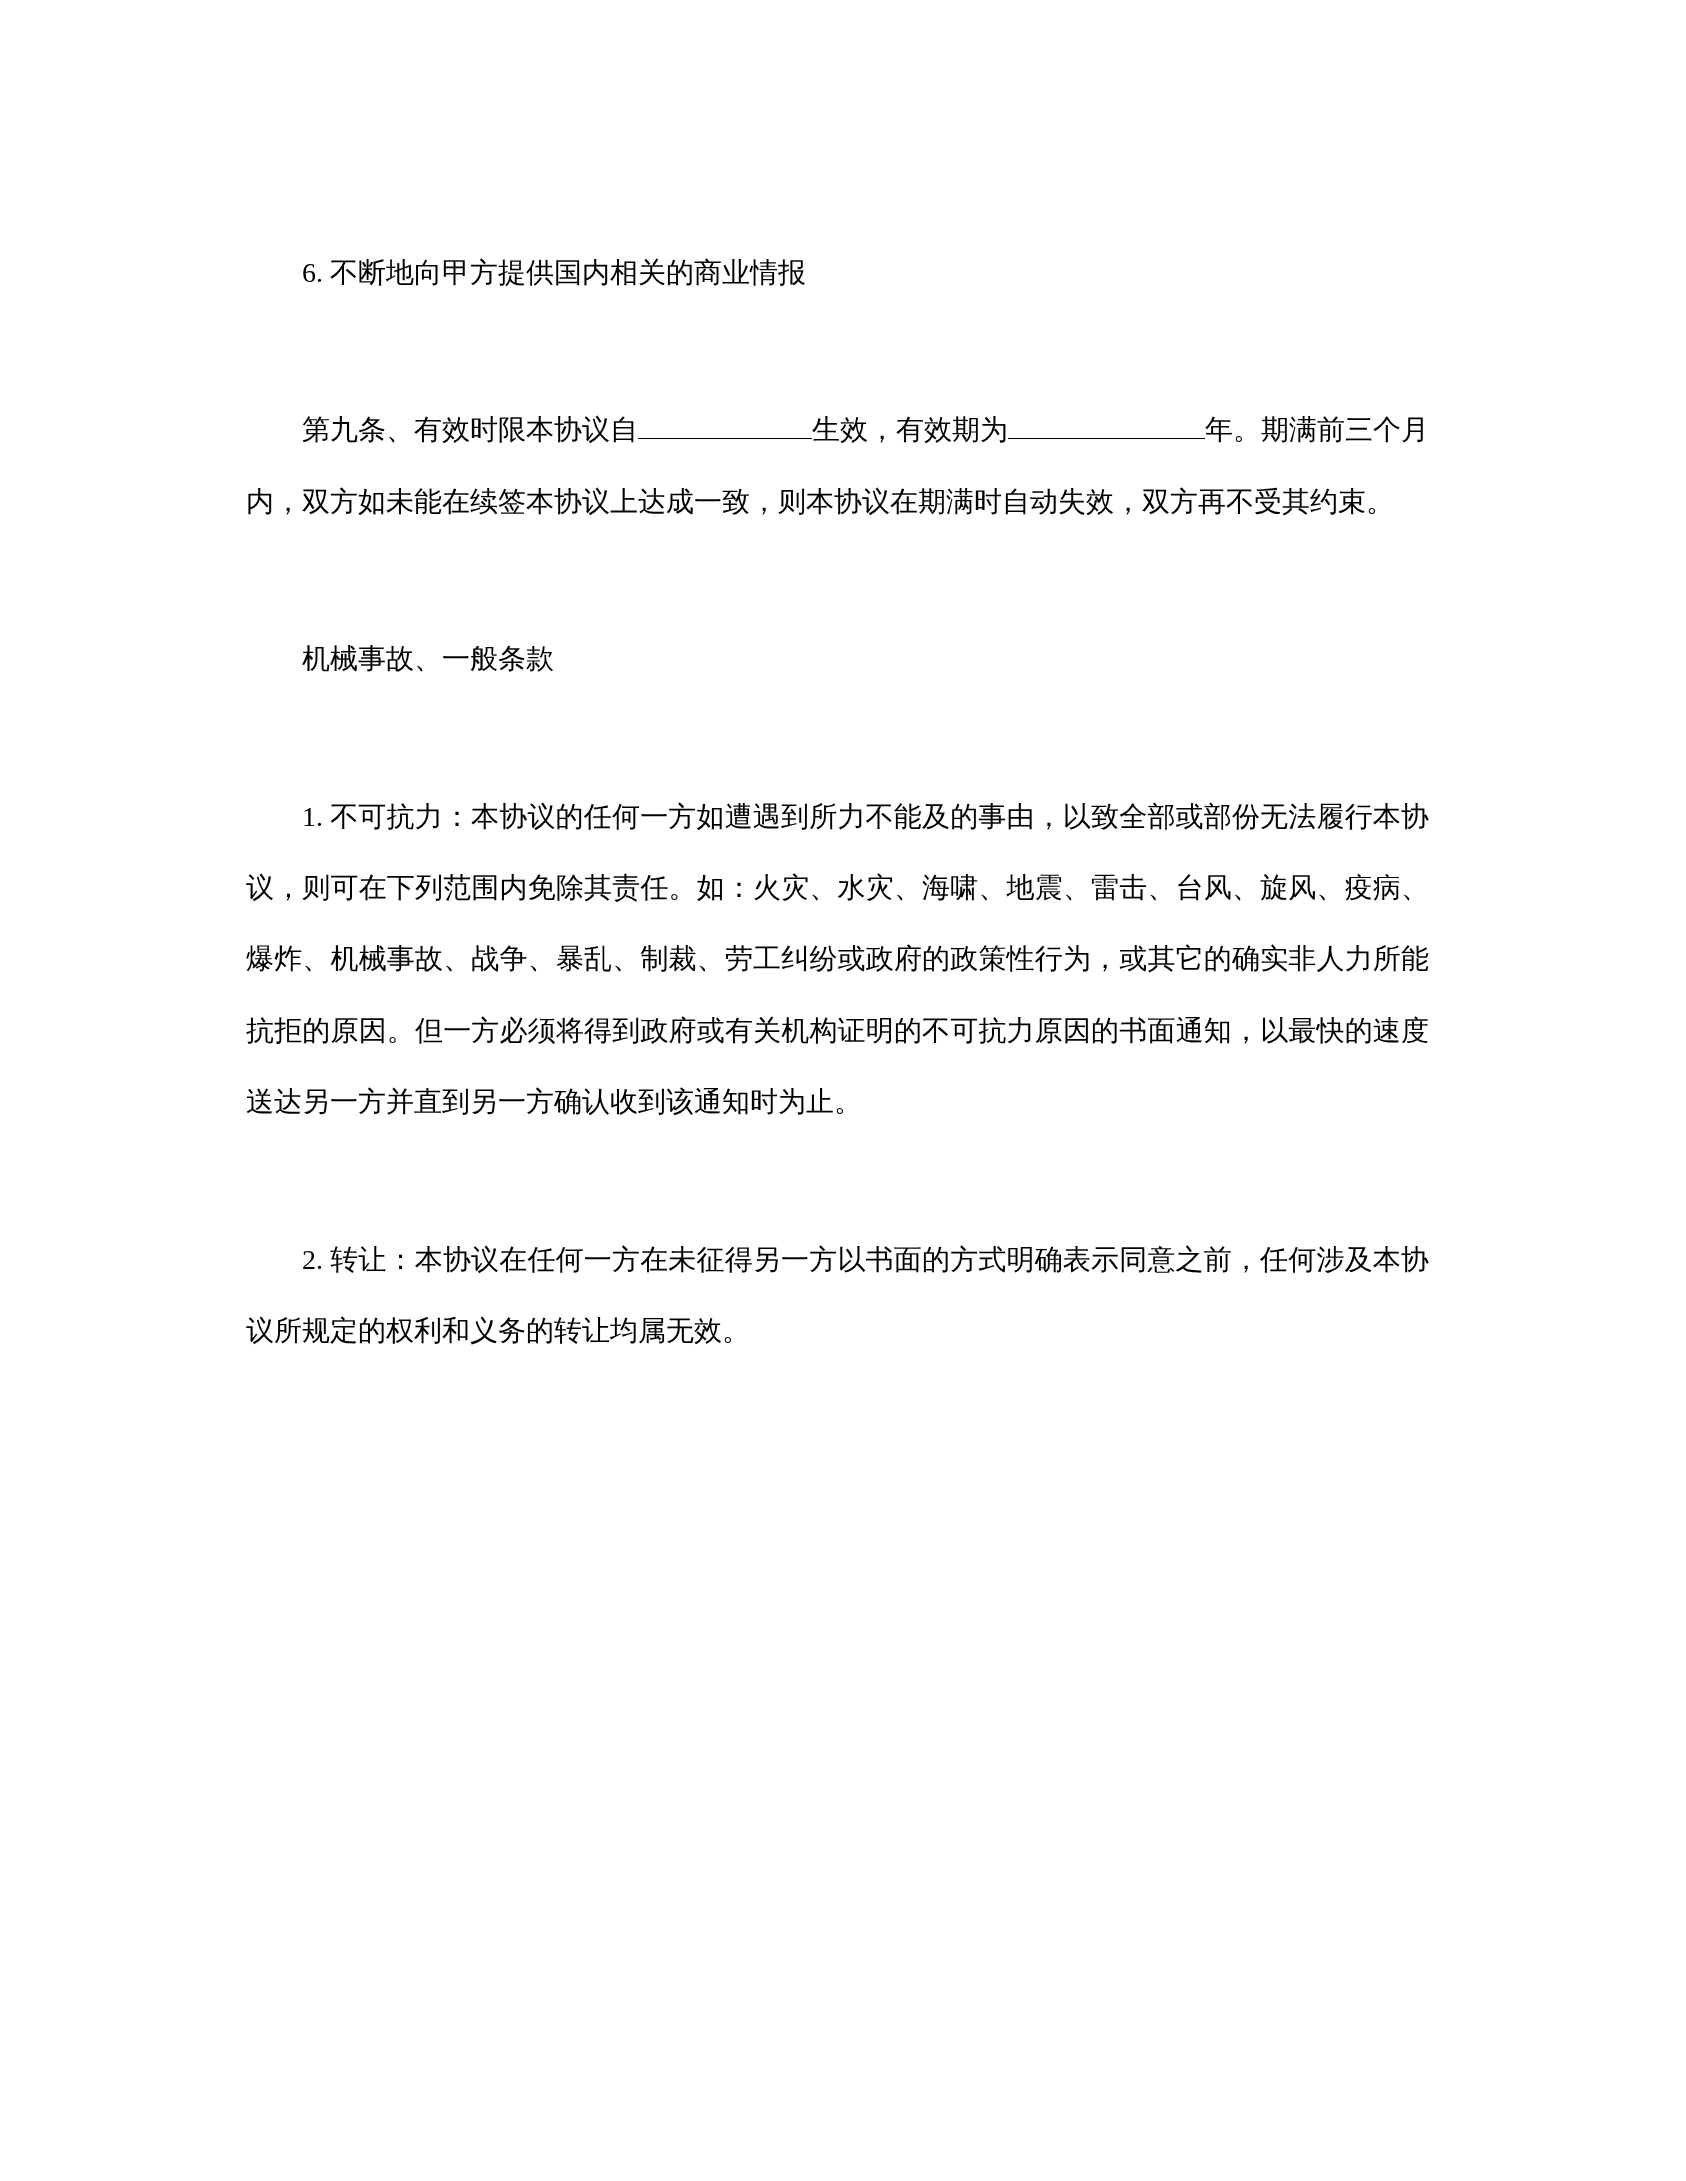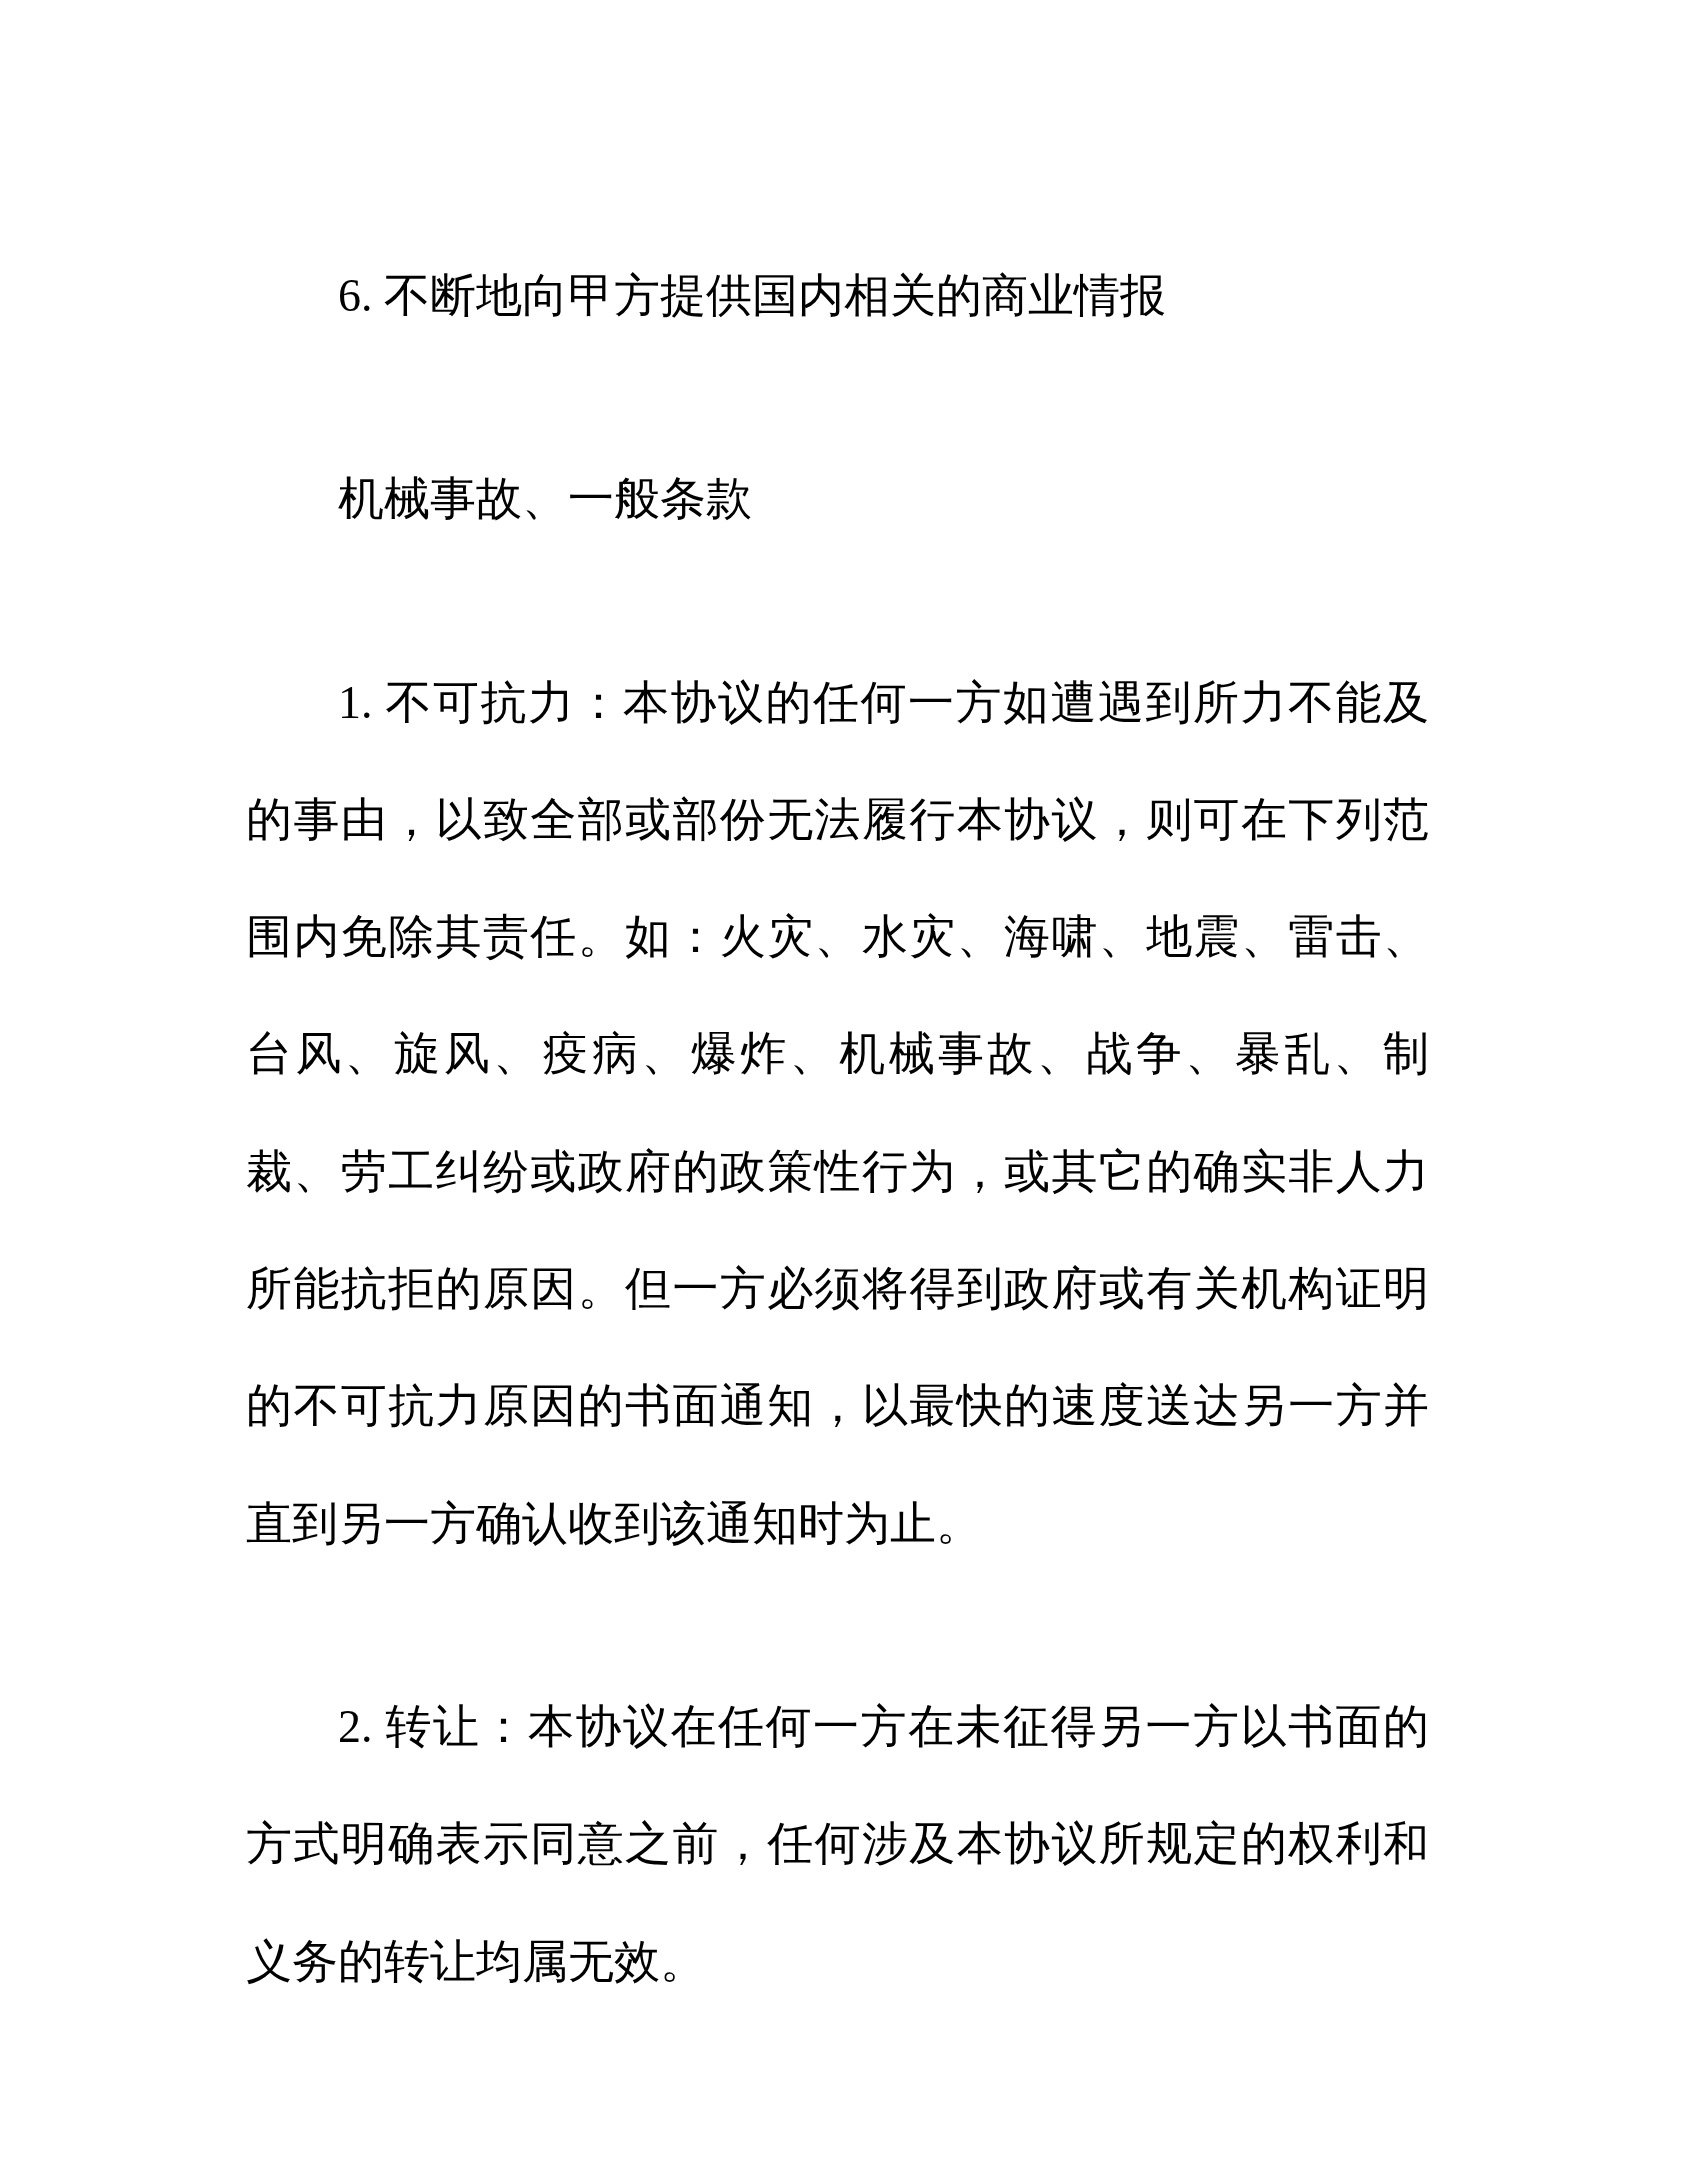--- a/index.html
+++ b/index.html
@@ -15,37 +15,38 @@
     box-sizing: border-box;
     padding: 237px 257px 0 246px;
     color: #000000;
     font-family: "Liberation Serif", "DejaVu Serif", serif;
     overflow: hidden;
   }
   .doc-content {
     width: 100%;
   }
   .para {
-    font-size: 46px;
+    font-size: 28px;
     line-height: 2.55;
     text-align: justify;
     text-indent: 2em;
     margin: 0 0 86px 0;
     word-break: break-all;
   }
   .blank {
     display: inline-block;
     border-bottom: 1.8px solid #000000;
     height: 0.95em;
   }
 </style>
 </head>
 <body>
 
 <div class="page">
   <div class="doc-content">
       <p class="para"><span>6.  不断地向甲方提供国内相关的商业情报</span></p>
+      <p class="para"><span>第九条、有效时限本协议自</span><span class="blank" style="width: 174px;"></span><span>生效，有效期为</span><span class="blank" style="width: 197px;"></span><span>年。期满前三个月内，双方如未能在续签本协议上达成一致，则本协议在期满时自动失效，双方再不受其约束。</span></p>
       <p class="para"><span>机械事故、一般条款</span></p>
       <p class="para"><span>1.  不可抗力：本协议的任何一方如遭遇到所力不能及的事由，以致全部或部份无法履行本协议，则可在下列范围内免除其责任。如：火灾、水灾、海啸、地震、雷击、台风、旋风、疫病、爆炸、机械事故、战争、暴乱、制裁、劳工纠纷或政府的政策性行为，或其它的确实非人力所能抗拒的原因。但一方必须将得到政府或有关机构证明的不可抗力原因的书面通知，以最快的速度送达另一方并直到另一方确认收到该通知时为止。</span></p>
       <p class="para"><span>2.  转让：本协议在任何一方在未征得另一方以书面的方式明确表示同意之前，任何涉及本协议所规定的权利和义务的转让均属无效。</span></p>
     </div>
 </div>
 
 
 </body></html>

